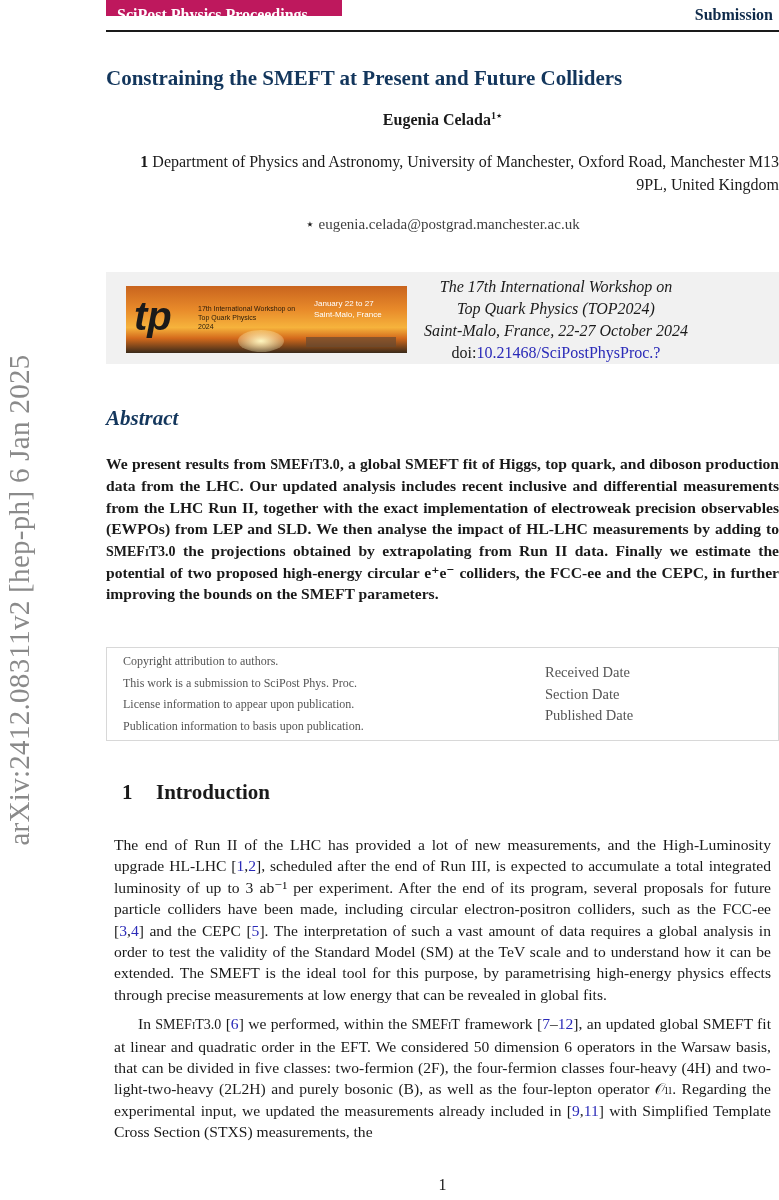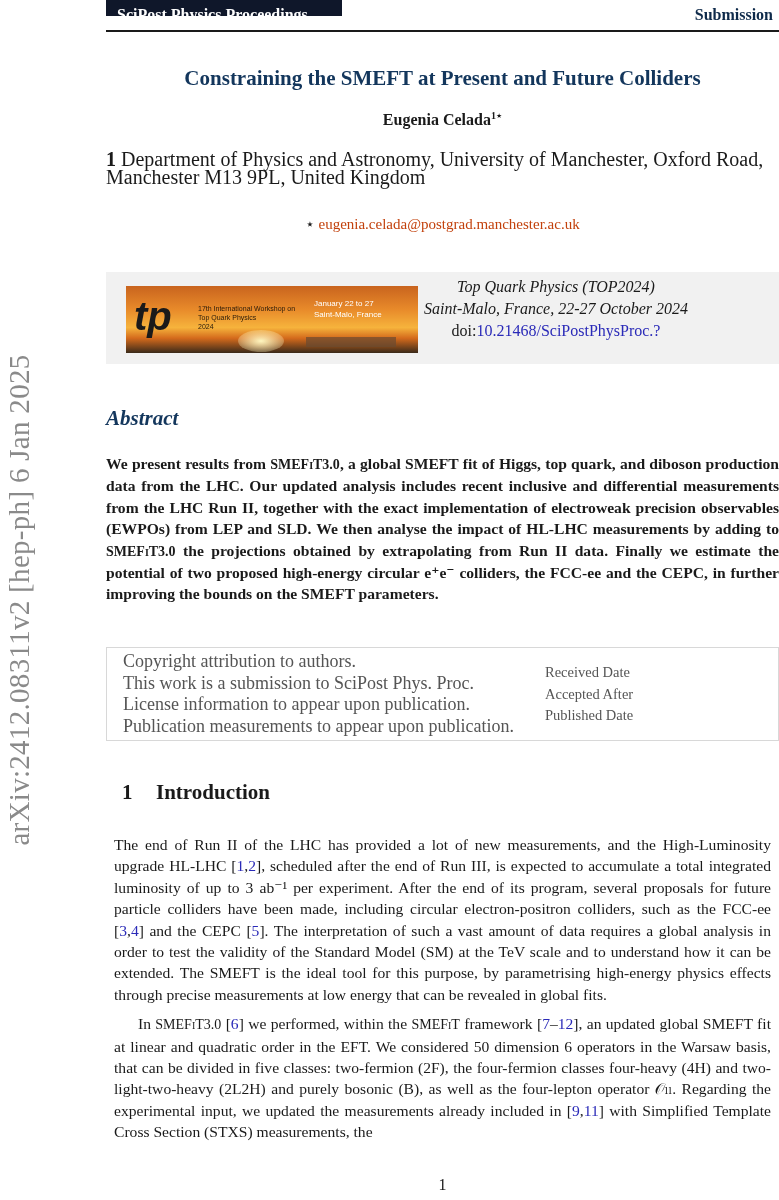--- a/index.html
+++ b/index.html
@@ -5,39 +5,39 @@
   html, body { margin: 0; padding: 0; background: #ffffff; }
   body { width: 779px; height: 1200px; position: relative; overflow: hidden;
          font-family: "Liberation Serif", "DejaVu Serif", serif; color: #1a1a1a; }
   .arxiv-stamp { position: absolute; left: 2px; top: 340px; width: 34px; height: 520px; }
   .arxiv-stamp span { position: absolute; left: 50%; top: 50%;
      transform: translate(-50%, -50%) rotate(-90deg); white-space: nowrap;
      font-size: 29px; color: #8a8a8a; letter-spacing: 0.3px; }
   .header { position: absolute; left: 106px; top: 0; width: 673px; height: 30px;
      border-bottom: 2px solid #1a1a1a; }
   .journal-badge { position: absolute; left: 0; top: 0; height: 16px; width: 236px;
-     background: #0f172a; color: #fff; font-weight: bold; font-size: 16px;
+     background: #be185d; color: #fff; font-weight: bold; font-size: 16px;
      line-height: 29px; padding-left: 11px; box-sizing: border-box; }
   .submission-label { position: absolute; right: 6px; top: 0; line-height: 29px;
      font-weight: bold; font-size: 16px; color: #0e2a4a; }
-  .title { position: absolute; left: 106px; width: 673px; top: 66px; text-align: center;
+  .title { position: absolute; left: 106px; width: 673px; top: 66px; 
      font-size: 21px; font-weight: bold; color: #13365c; }
   .author { position: absolute; left: 106px; width: 673px; top: 110px; text-align: center;
      font-size: 16px; font-weight: bold; }
   .author sup { font-size: 10px; }
-  .affil { position: absolute; left: 106px; width: 673px; top: 150px; text-align: left;
-     font-size: 20px; line-height: 18px; }
+  .affil { position: absolute; left: 106px; width: 673px; top: 150px; text-align: right;
+     font-size: 16px; line-height: 23px; }
   .email { position: absolute; left: 106px; width: 673px; top: 215px; text-align: center;
      font-size: 15px; }
-  .email a { color: #c2410c; text-decoration: none; }
+  .email a { color: #404040; text-decoration: none; }
   .conf-box { position: absolute; left: 106px; top: 272px; width: 673px; height: 92px;
      background: #f1f1f1; }
-  .banner { position: absolute; left: 20px; top: 14px; width: 292px; height: 67px;
+  .banner { position: absolute; left: 20px; top: 14px; width: 249px; height: 67px;
      background: linear-gradient(180deg, #c9641e 0%, #e88a2a 35%, #f6b33c 62%, #d46a1c 78%, #3a2a1a 100%);
-     overflow: hidden; }
+     overflow: hidden; padding-left: 32px; }
   .banner .sun { position: absolute; left: 112px; top: 44px; width: 46px; height: 22px;
      border-radius: 50%; background: radial-gradient(#fff7c0, rgba(255,210,90,0)); }
   .banner .tp { position: absolute; left: 8px; top: 8px; font-size: 40px; font-weight: bold;
      font-style: italic; color: #1a1a1a; font-family: "Liberation Sans", sans-serif; }
   .banner .ws { position: absolute; left: 72px; top: 18px; font-size: 7px; color: #2a1a0a;
      font-family: "Liberation Sans", sans-serif; line-height: 9px; }
   .banner .date { position: absolute; left: 188px; top: 12px; font-size: 8px; color: #fff;
      font-family: "Liberation Sans", sans-serif; line-height: 11px; }
   .banner .town { position: absolute; left: 180px; bottom: 6px; width: 90px; height: 10px;
      background: #6a4a30; opacity: 0.7; }
@@ -45,21 +45,21 @@
      font-size: 16px; line-height: 22px; font-style: italic; }
   .conf-text .doi { font-style: normal; }
   .conf-text .doi a { color: #2a2ab8; text-decoration: none; }
   .abstract-heading { position: absolute; left: 106px; top: 406px; font-size: 21px;
      font-weight: bold; color: #13365c; font-style: italic; }
   .abstract-body { position: absolute; left: 106px; top: 453px; width: 673px; font-size: 15.6px;
      line-height: 21.4px; font-weight: bold; text-align: justify; }
   .sc { font-variant: small-caps; font-size: 14px; }
   .license-box { position: absolute; left: 106px; top: 647px; width: 671px; height: 92px;
      border: 1px solid #d8d8d8; }
-  .license-left { position: absolute; left: 16px; top: 3px; font-size: 18px;
+  .license-left { position: absolute; left: 16px; top: 3px; font-size: 12px;
      line-height: 21.5px; color: #555; }
   .license-right { position: absolute; left: 438px; top: 14px; font-size: 14.5px;
      line-height: 21.5px; color: #555; }
   .intro-heading { position: absolute; left: 122px; top: 780px; font-size: 21px; font-weight: bold; }
   .intro-heading .num { display: inline-block; width: 34px; }
   .intro-body { position: absolute; left: 106px; top: 826px; width: 673px; font-size: 15.6px;
      line-height: 21.4px; text-align: justify; }
   .intro-body p { margin: 8px; }
   .intro-body p.indent { text-indent: 24px; }
   .cite { color: #2a2ab8; }
@@ -103,44 +103,45 @@
       <div>17th International Workshop on</div>
       <div>Top Quark Physics</div>
       <div>2024</div>
     </div>
     <div class="date">
       <div>January 22 to 27</div>
       <div>Saint-Malo, France</div>
     </div>
   </div>
   <div class="conf-text">
+    <div>The 17th International Workshop on</div>
     <div>Top Quark Physics (TOP2024)</div>
     <div>Saint-Malo, France, 22-27 October 2024</div>
     <div class="doi">
       <span>doi:</span><a href="#">10.21468/SciPostPhysProc.?</a>
     </div>
   </div>
 </div>
 
 <div class="abstract-heading">Abstract</div>
 
 <div class="abstract-body">
   <span>We present results from </span><span class="sc">SMEFiT3.0</span><span>, a global SMEFT fit of Higgs, top quark, and diboson production data from the LHC. Our updated analysis includes recent inclusive and differential measurements from the LHC Run II, together with the exact implementation of electroweak precision observables (EWPOs) from LEP and SLD. We then analyse the impact of HL-LHC measurements by adding to </span><span class="sc">SMEFiT3.0</span><span> the projections obtained by extrapolating from Run II data.  Finally we estimate the potential of two proposed high-energy circular e⁺e⁻ colliders, the FCC-ee and the CEPC, in further improving the bounds on the SMEFT parameters.</span>
 </div>
 
 <div class="license-box">
   <div class="license-left">
     <div>Copyright attribution to authors.</div>
     <div>This work is a submission to SciPost Phys. Proc.</div>
     <div>License information to appear upon publication.</div>
-    <div>Publication measurements to appear upon publication.</div>
+    <div>Publication information to basis upon publication.</div>
   </div>
   <div class="license-right">
     <div>Received Date</div>
-    <div>Accepted After</div>
+    <div>Section Date</div>
     <div>Published Date</div>
   </div>
 </div>
 
 <div class="intro-heading">
   <span class="num">1</span><span>Introduction</span>
 </div>
 
 <div class="intro-body">
   <p><span>The end of Run II of the LHC has provided a lot of new measurements, and the High-Luminosity upgrade HL-LHC [</span><a class="cite">1</a><span>,</span><a class="cite">2</a><span>], scheduled after the end of Run III, is expected to accumulate a total integrated luminosity of up to 3 ab⁻¹ per experiment.  After the end of its program, several proposals for future particle colliders have been made, including circular electron-positron colliders, such as the FCC-ee [</span><a class="cite">3</a><span>,</span><a class="cite">4</a><span>] and the CEPC [</span><a class="cite">5</a><span>]. The interpretation of such a vast amount of data requires a global analysis in order to test the validity of the Standard Model (SM) at the TeV scale and to understand how it can be extended. The SMEFT is the ideal tool for this purpose, by parametrising high-energy physics effects through precise measurements at low energy that can be revealed in global fits.</span></p>

